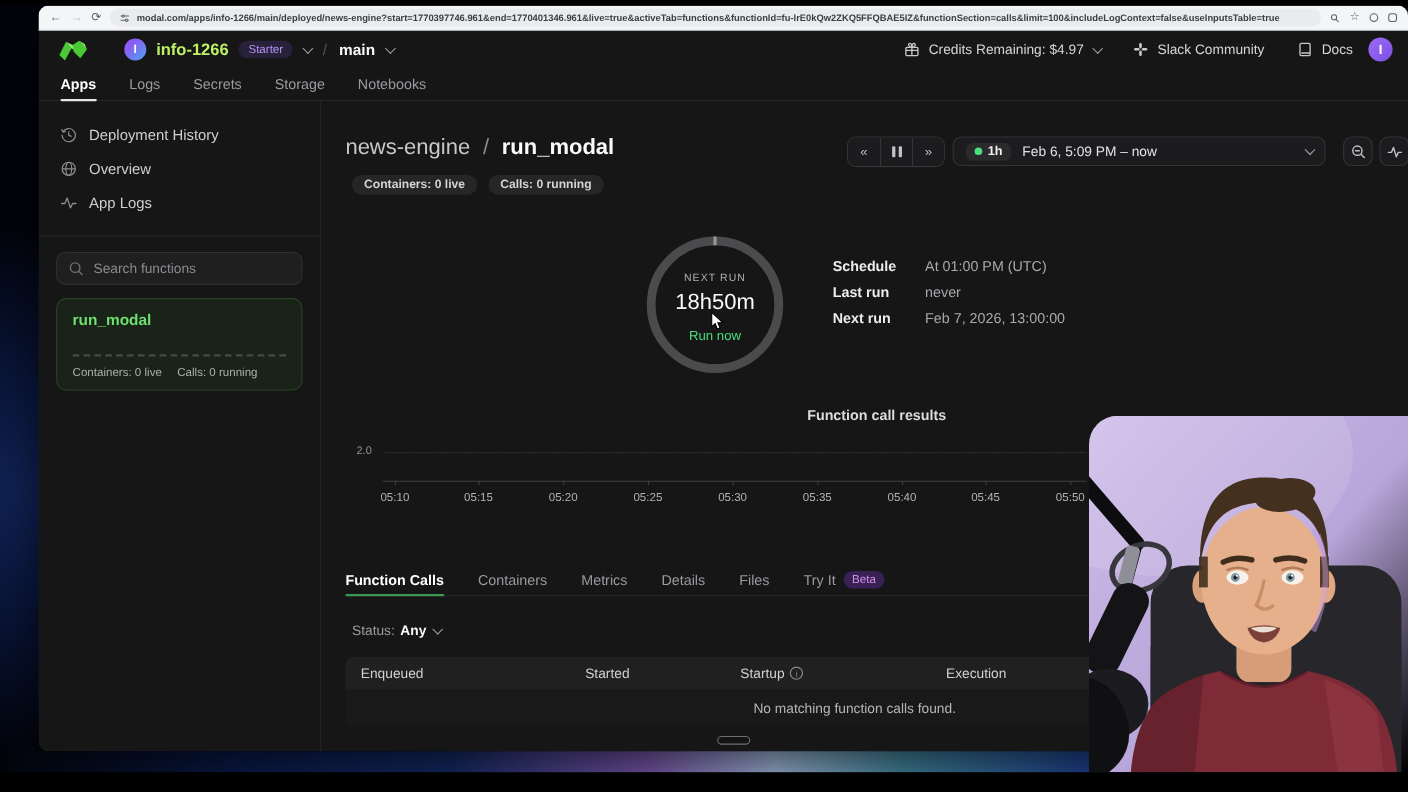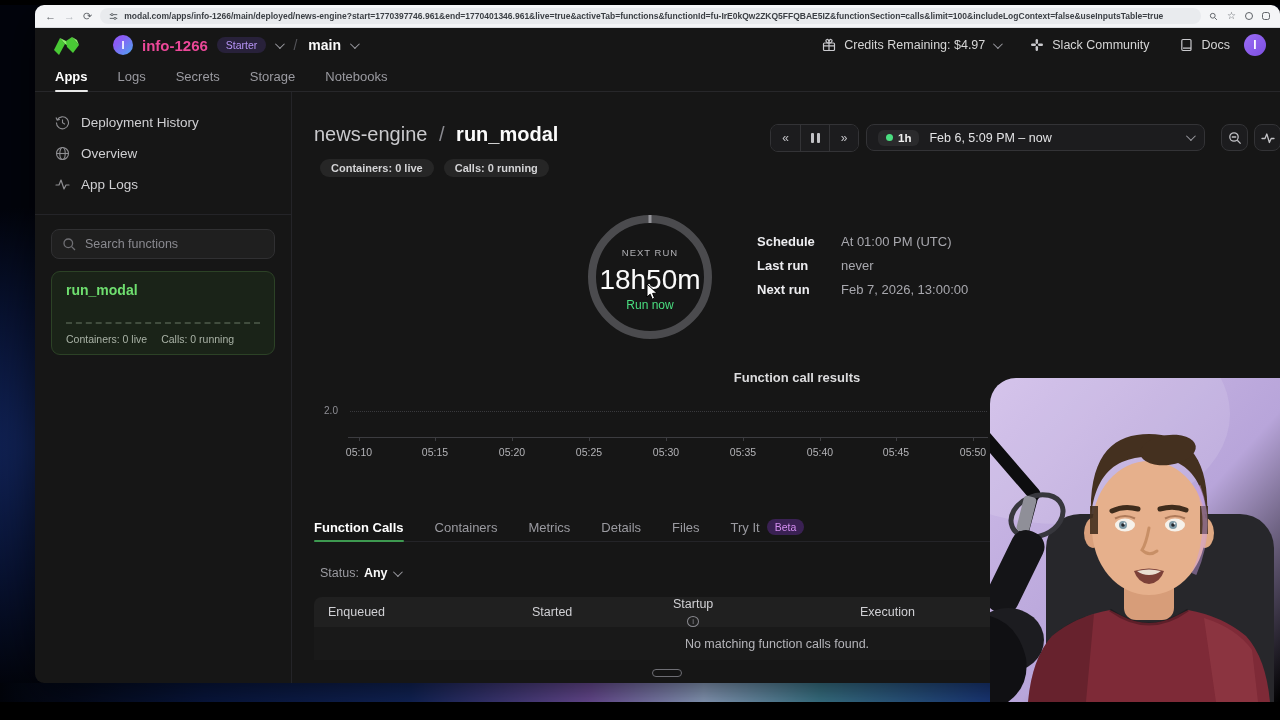--- a/index.html
+++ b/index.html
@@ -29,21 +29,21 @@
   .mini-square { width:8px; height:8px; border:1.2px solid #5f6368; border-radius:2.5px; }
   .star { font-size:10px; color:#5f6368; line-height:1; }
 
   
   .page { flex:1; position:relative; background:#161616; overflow:hidden; color:#e5e5e5; }
 
   .app-header { position:absolute; left:0; right:0; top:0; height:34px; display:flex; align-items:center; padding:0 14px 0 18px; gap:9px; }
   .logo-svg { width:27px; height:19px; flex:none; }
   .ws-avatar { width:20px; height:20px; border-radius:50%; background:linear-gradient(135deg,#8b5cf6 30%,#4aa7f0 100%);
     color:#fff; font-size:11px; font-weight:700; display:flex; align-items:center; justify-content:center; margin-left:24px; }
-  .ws-name { font-size:15px; font-weight:700; color:#ec4899; }
+  .ws-name { font-size:15px; font-weight:700; color:#bef264; }
   .plan-badge { font-size:10.5px; color:#b794f6; background:rgba(139,92,246,.16); padding:2px 9px; border-radius:999px; }
   .env-slash { color:#55555a; font-size:14px; margin:0 2px; }
   .env-name { font-size:14px; font-weight:700; color:#fafafa; }
   .chev { width:7px; height:7px; border-right:1.6px solid #9a9aa0; border-bottom:1.6px solid #9a9aa0; transform:rotate(45deg) translateY(-2px); display:inline-block; }
   .hdr-right { margin-left:auto; display:flex; align-items:center; gap:8px; font-size:12.5px; color:#d6d6d6; }
   .hdr-ic { width:14px; height:14px; flex:none; }
   .hdr-gap { width:14px; }
   .profile-avatar { width:22px; height:22px; border-radius:50%; background:linear-gradient(135deg,#9b6cf6,#7c4fe0); color:#fff;
     font-size:12px; font-weight:700; display:flex; align-items:center; justify-content:center; margin-left:6px; }
 
@@ -84,21 +84,21 @@
   .range-chip b { font-size:11.5px; color:#f0f0f0; font-weight:700; }
   .range-text { font-size:12.5px; color:#e3e3e5; }
   .time-select .chev { margin-left:auto; }
   .icon-btn { position:absolute; top:96px; width:27px; height:27px; background:#1c1c1e; border:1px solid #333336; border-radius:8px;
     display:flex; align-items:center; justify-content:center; cursor:pointer; }
   .icon-btn svg { width:14px; height:14px; }
 
   .ring { position:absolute; left:553px; top:187px; width:124px; height:124px; border-radius:50%; border:8px solid #4b4b4e; }
   .ring-notch { position:absolute; left:50%; top:-8px; width:3px; height:8px; background:#95959a; transform:translateX(-50%); }
   .ring-label { position:absolute; left:553px; top:219px; width:124px; text-align:center; font-size:9.5px; letter-spacing:1px; color:#b0b0b4; }
-  .ring-count { position:absolute; left:553px; top:236px; width:124px; text-align:center; font-size:28px; color:#fafafa; font-weight:400; }
+  .ring-count { position:absolute; left:553px; top:236px; width:124px; text-align:center; font-size:20px; color:#fafafa; font-weight:400; }
   .ring-run { position:absolute; left:553px; top:270px; width:124px; text-align:center; font-size:12px; color:#4ade80; cursor:pointer; }
 
   .sched { position:absolute; left:722px; top:206px; }
   .sched-row { display:flex; margin-bottom:9px; font-size:13px; }
   .sched-row .lbl { width:84px; font-weight:700; color:#ededf0; }
   .sched-row .val { color:#a8a8ae; }
 
   .chart-title { position:absolute; left:642px; top:342px; width:240px; text-align:center; font-size:13px; font-weight:600; color:#dcdcde; }
   .ytick { position:absolute; left:281px; top:377px; width:30px; text-align:center; font-size:10px; color:#8e8e94; }
   .gridline { position:absolute; left:315px; top:383px; width:637px; border-top:1px dotted #39393d; }
@@ -377,21 +377,21 @@
       <div class="status-filter">
         <span>Status:</span>
         <b>Any</b>
         <span class="chev"></span>
       </div>
 
       <div class="calls-table">
         <div class="tbl-head">
           <span class="col" style="left:14px;">Enqueued</span>
           <span class="col" style="left:218px;">Started</span>
-          <span class="col" style="left:359px;flex-direction:column;">
+          <span class="col" style="left:359px;">
             <span>Startup</span>
             <i class="info-ic">i</i>
           </span>
           <span class="col" style="left:546px;">Execution</span>
         </div>
         <div class="tbl-empty">No matching function calls found.</div>
       </div>
 
       <div class="sheet-handle"></div>
 

